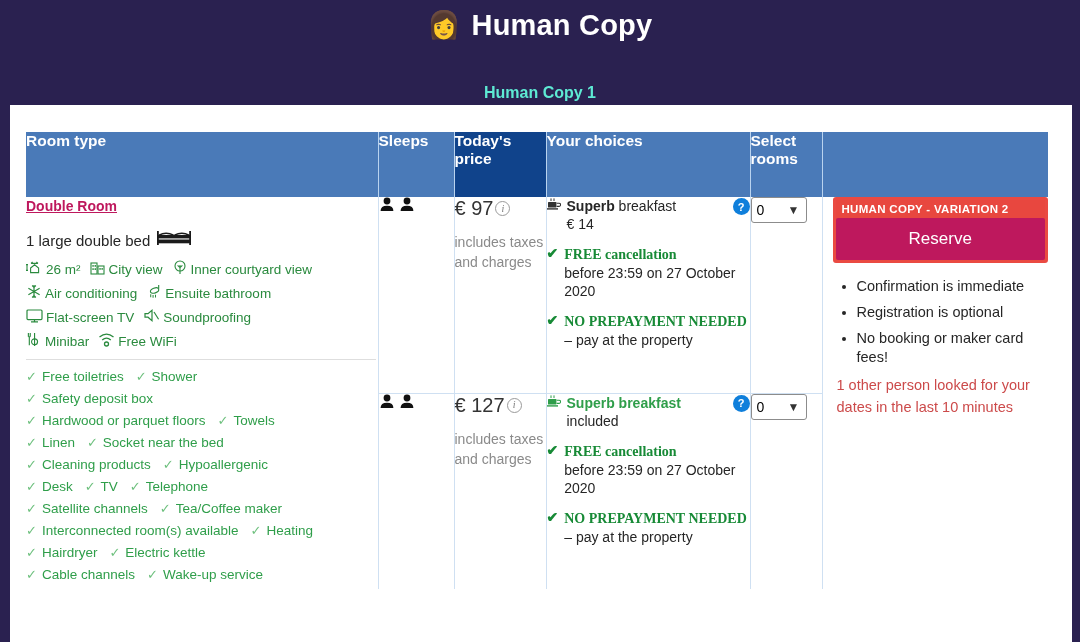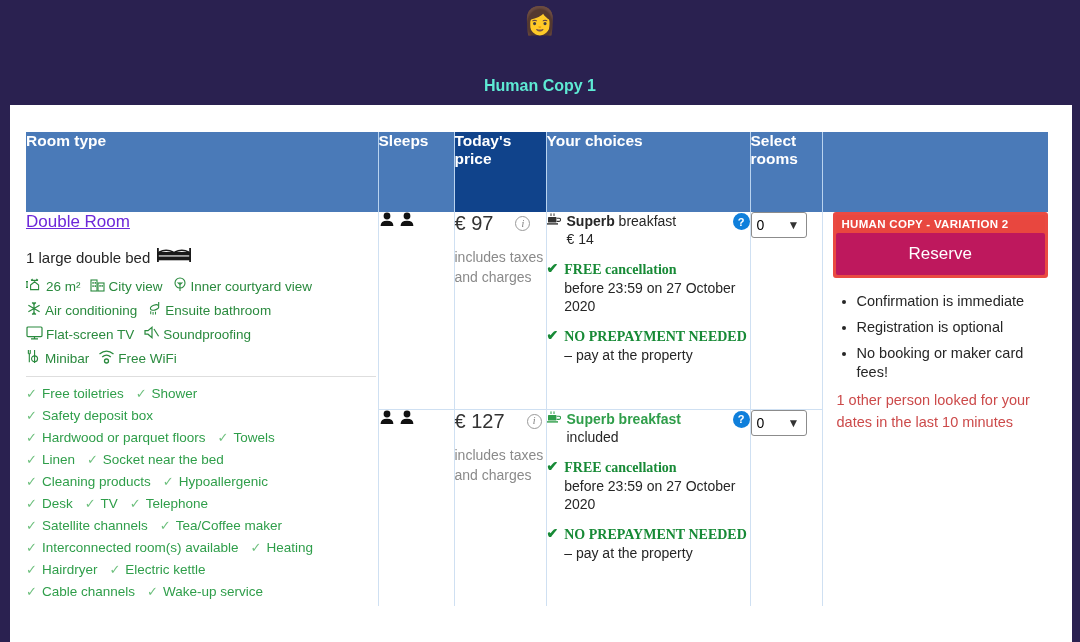--- a/index.html
+++ b/index.html
@@ -50,21 +50,21 @@
   .table td, .table th { vertical-align: top; padding: 0; }
 
   
   thead th {
     background: #4a7ab8;
     color: #fff;
     font-size: 15.5px;
     font-weight: bold;
     text-align: left;
     padding: 11px 10px 12px 12px;
-    height: 80px;
+    height: 65px;
     border-right: 1px solid #b9d3ef;
     line-height: 18px;
   }
   thead th.price-col { background: #10438b; text-align: left; }
   thead th.last-col { border-right: none; }
 
   
   .c-room   { width: 352px; }
   .c-sleeps { width: 76px; }
   .c-price  { width: 92px; }
@@ -76,23 +76,23 @@
     border-right: 1px solid #cfe0f2;
     border-top: 1px solid #cfe0f2;
     background: #fff;
   }
   tbody td.no-line { border-right: none; }
   tbody tr.first-row > td { border-top: none; }
 
   
   .room-cell { padding: 12px 14px 6px 12px; }
   .room-link {
-    color: #6d28d9;
-    font-size: 17px;
-    font-weight: normal;
+    color: #be185d;
+    font-size: 14px;
+    font-weight: bold;
     text-decoration: underline;
     display: inline-block;
   }
   .bed-line {
     font-size: 15px;
     margin-top: 16px;
     display: flex;
     align-items: center;
     gap: 7px;
     color: #262626;
@@ -118,21 +118,21 @@
   .chk .tick { color: #6ec07e; font-size: 13px; }
 
   
   .sleeps-cell { padding: 14px 0 0 12px; }
   .persons { display: flex; gap: 4px; }
 
   
   .price-cell { padding: 14px 10px 10px 12px; }
   .price-main {
     font-size: 20px; color: #333; white-space: nowrap;
-    display: flex; align-items: center; gap: 22px;
+    display: flex; align-items: center; gap: 2px;
   }
   .price-sub {
     margin-top: 12px; color: #8a8a8a; font-size: 14px; line-height: 20px;
   }
   .info-i {
     width: 15px; height: 15px; border-radius: 50%;
     border: 1.3px solid #9a9a9a; color: #7a7a7a;
     font-size: 10px; font-style: italic; font-family: "Liberation Serif", serif;
     display: inline-flex; align-items: center; justify-content: center;
     line-height: 1;
@@ -196,20 +196,21 @@
   .bullets li { margin-bottom: 7px; }
   .scarcity {
     margin-top: 6px; color: #cc4a4a; font-size: 14.5px; line-height: 22px;
   }
 </style>
 </head>
 <body>
 
 <div class="page-title">
   <span class="emoji">👩</span>
+  <span>Human Copy</span>
 </div>
 
 <div class="subtitle">Human Copy 1</div>
 
 <div class="sheet">
   <table class="table">
     <colgroup>
       <col class="c-room">
         <col class="c-sleeps">
         <col class="c-price">

